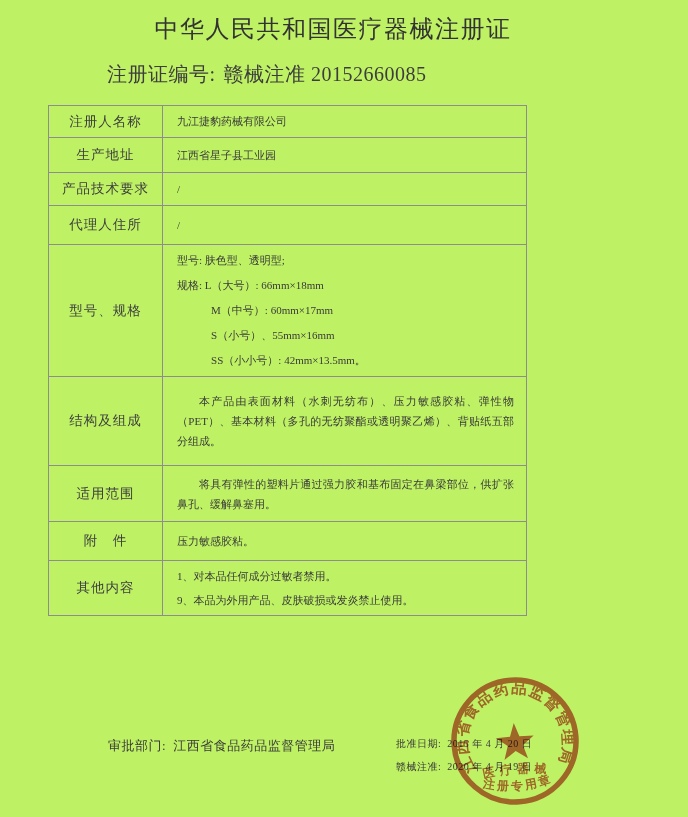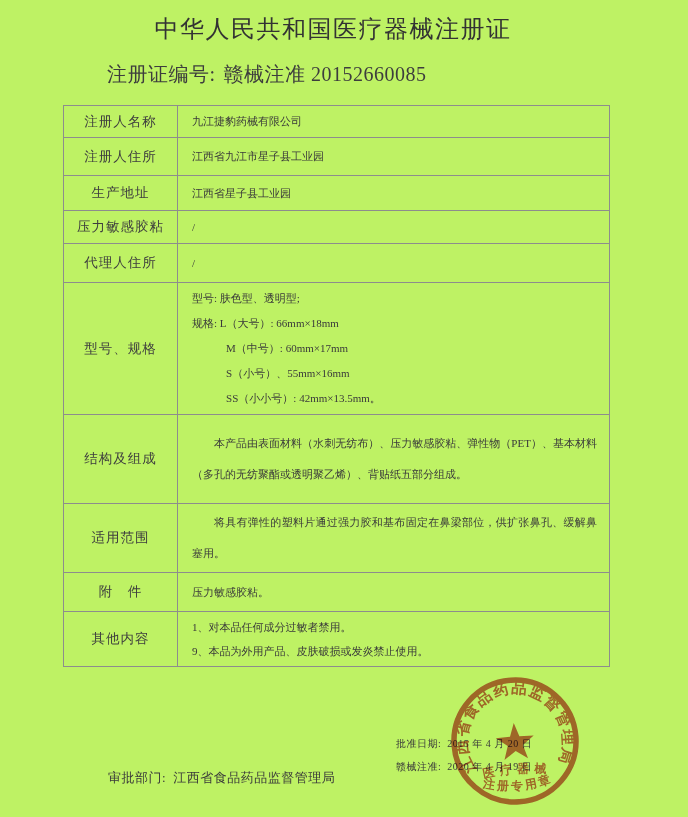--- a/index.html
+++ b/index.html
@@ -29,23 +29,23 @@
     position: absolute;
     top: 61px;
     left: 107px;
     font-size: 20px;
     color: #3d3d3d;
     letter-spacing: 0.5px;
   }
   .certno .lbl { margin-right: 8px; }
   table.cert-table {
     position: absolute;
-    left: 63px;
+    left: 48px;
     top: 105px;
-    width: 547px;
+    width: 479px;
     border-collapse: collapse;
     table-layout: fixed;
   }
   .cert-table th, .cert-table td {
     border: 1px solid #8d8d8d;
     font-weight: normal;
     vertical-align: middle;
   }
   .cert-table th {
     width: 114px;
@@ -53,32 +53,32 @@
     font-size: 13.5px;
     letter-spacing: 1px;
     color: #3e3e3e;
   }
   .cert-table td {
     font-size: 11px;
     padding: 3px 12px 3px 14px;
     color: #3a3a3a;
   }
   td.para {
-    line-height: 31px;
+    line-height: 20px;
     text-indent: 2em;
     text-align: justify;
     font-family: Liberation Serif, serif;
   }
   td.lines2 { line-height: 24px; }
   .specline { line-height: 25px; white-space: nowrap; }
   .specline.indent { padding-left: 3.1em; }
   .footer-dept {
     position: absolute;
     left: 108px;
-    top: 769px;
+    top: 737px;
     font-size: 13px;
     letter-spacing: 0.5px;
   }
   .footer-dept .lbl { margin-right: 7px; }
   .footer-dates {
     position: absolute;
     left: 396px;
     top: 737px;
     font-size: 10px;
     letter-spacing: 0.5px;
@@ -111,30 +111,26 @@
   <div class="certno">
     <span class="lbl">注册证编号:</span><span>赣械注准 20152660085</span>
   </div>
 
   <table class="cert-table">
     <tbody>
       <tr style="height:32px;">
         <th>注册人名称</th>
         <td>九江捷豹药械有限公司</td>
       </tr>
-      <tr style="height:38px;">
-        <th>注册人住所</th>
-        <td>江西省九江市星子县工业园</td>
-      </tr>
       <tr style="height:35px;">
         <th>生产地址</th>
         <td>江西省星子县工业园</td>
       </tr>
       <tr style="height:33px;">
-        <th>压力敏感胶粘</th>
+        <th>产品技术要求</th>
         <td>/</td>
       </tr>
       <tr style="height:39px;">
         <th>代理人住所</th>
         <td>/</td>
       </tr>
       <tr style="height:128px;">
         <th>型号、规格</th>
         <td>
           <div class="specline">型号: 肤色型、透明型;</div>

